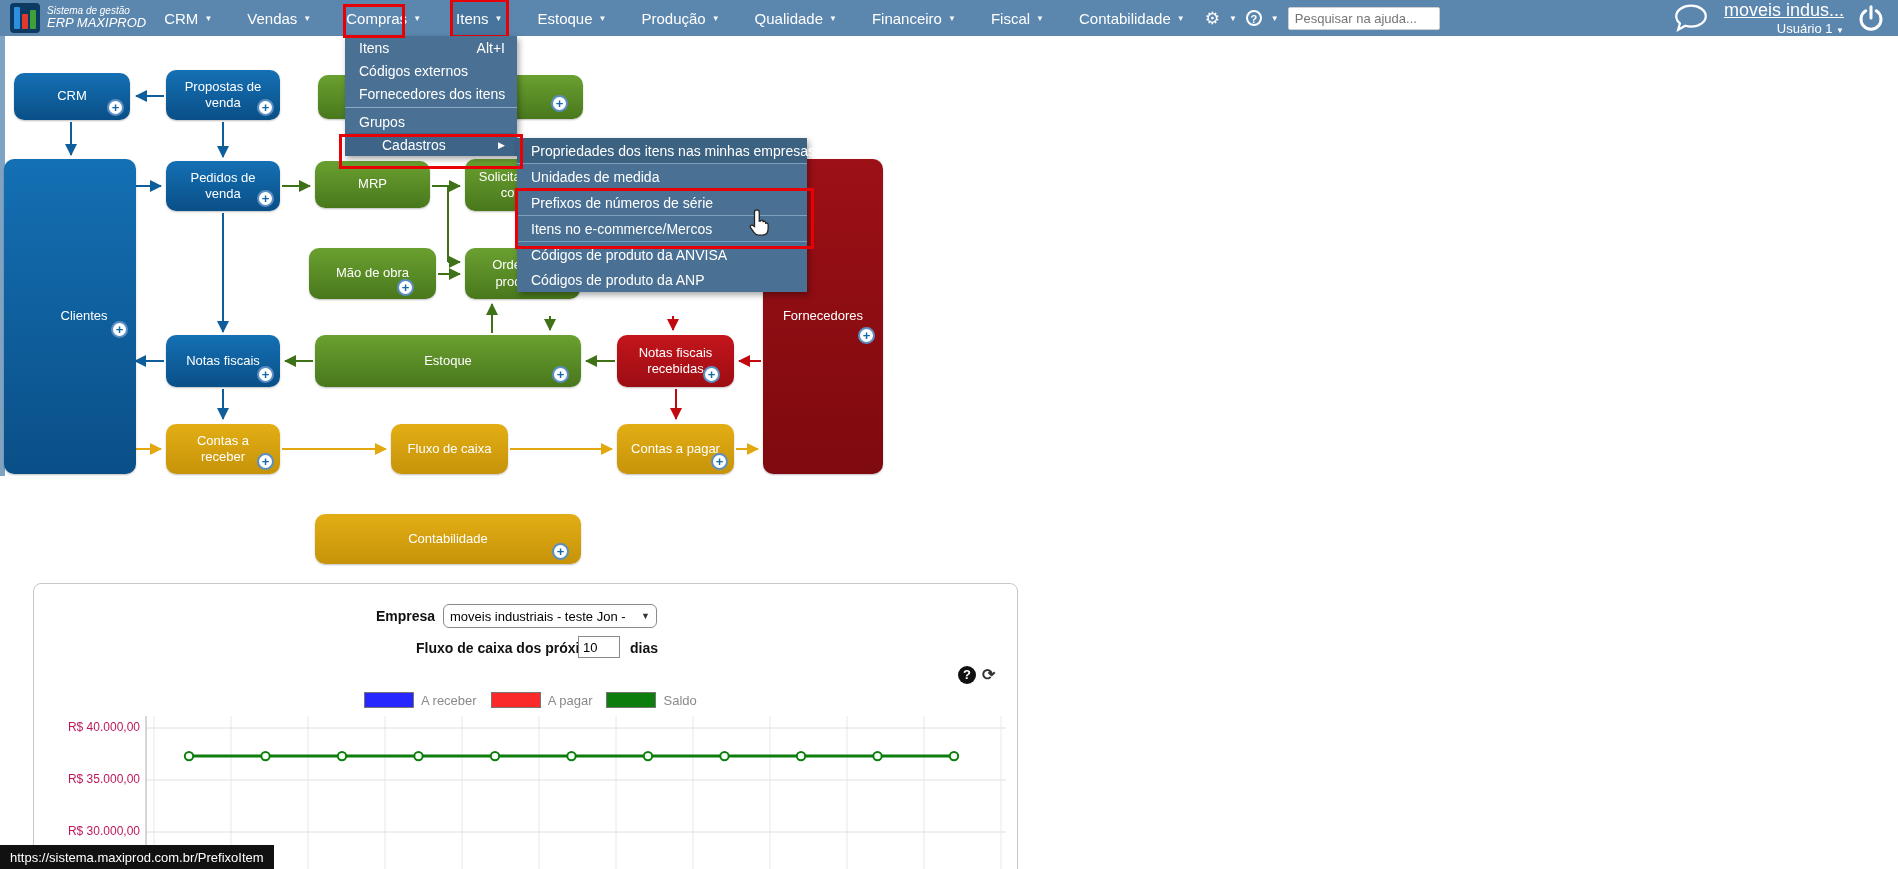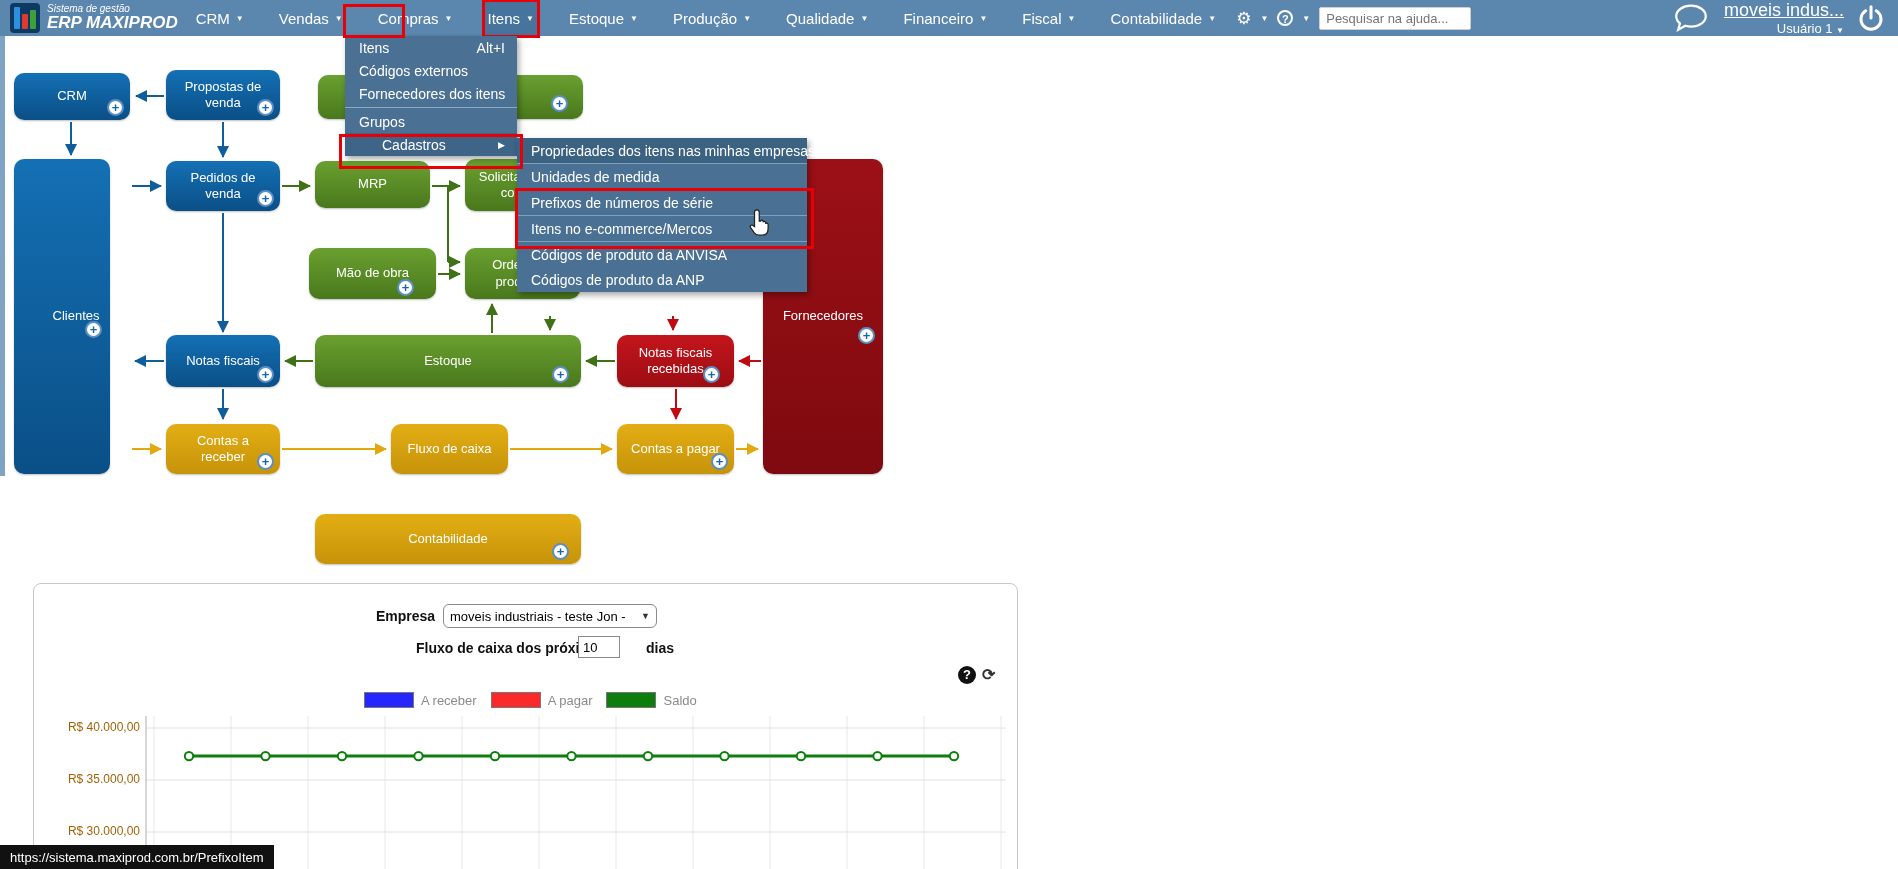--- a/index.html
+++ b/index.html
@@ -9,21 +9,21 @@
   
   #navbar{position:absolute;left:0;top:0;width:1898px;height:36px;background:#5b86ae;
           display:flex;align-items:center;color:#fff;box-sizing:border-box;padding:0 12px 0 10px;z-index:5;}
   .logo{width:30px;height:30px;background:#0d3a63;border-radius:4px;position:relative;flex:0 0 auto;}
   .logo i{position:absolute;bottom:4px;width:6px;border-radius:1px;}
   .logo .b1{left:4px;height:22px;background:#2d8fe0;}
   .logo .b2{left:12px;height:15px;background:#e03a2f;}
   .logo .b3{left:20px;height:19px;background:#3fa03a;}
   .brand{margin:0 14px 0 7px;line-height:1.05;flex:0 0 auto;}
   .brand .tag{font-size:10px;font-style:italic;}
-  .brand .nm{font-size:17px;font-weight:bold;font-style:italic;}
+  .brand .nm{font-size:13px;font-weight:normal;font-style:italic;}
   .navitems{display:flex;align-items:center;gap:27px;font-size:15px;}
   .navitem{display:flex;align-items:center;gap:6px;cursor:pointer;white-space:nowrap;padding:9px 4px;}
   .navitem .caret{font-size:8px;opacity:.95;}
   .navitem.active{background:#46749c;outline:3px solid #e80007;outline-offset:-1px;}
   .navtools{display:flex;align-items:center;gap:9px;margin-left:16px;}
   .gear{font-size:17px;}
   .helpbadge{width:16px;height:16px;border:2px solid #fff;border-radius:50%;font-size:11px;
              font-weight:bold;text-align:center;line-height:15px;box-sizing:border-box;}
   .tinycaret{font-size:8px;}
   #searchbox{width:138px;height:21px;border:1px solid #cfcfcf;border-radius:2px;font-size:13px;
@@ -74,21 +74,21 @@
                  box-sizing:border-box;cursor:pointer;background:#fff;}
   #empresaSelect .chev{margin-left:auto;font-size:9px;color:#333;}
   #diasInput{position:absolute;left:544px;top:52px;width:42px;height:22px;border:1px solid #8a8a8a;
              font-size:13px;padding:0 4px;box-sizing:border-box;font-family:"Liberation Sans",sans-serif;}
   #chartHelp{position:absolute;left:924px;top:82px;width:18px;height:18px;border-radius:50%;background:#111;
              color:#fff;font-size:13px;font-weight:bold;text-align:center;line-height:18px;cursor:pointer;}
   #chartRefresh{position:absolute;left:948px;top:81px;font-size:16px;font-weight:bold;color:#333;cursor:pointer;}
   #legend{position:absolute;left:330px;top:108px;display:flex;align-items:center;gap:14px;font-size:13px;color:#8a8a8a;}
   .sw{width:48px;height:14px;border:1px solid #777;display:inline-block;}
   .legitem{display:flex;align-items:center;gap:7px;}
-  .ytick{position:absolute;width:94px;text-align:right;font-size:12px;color:#a16207;}
+  .ytick{position:absolute;width:94px;text-align:right;font-size:12px;color:#be185d;}
   #chartsvg{position:absolute;left:0;top:0;}
 
   #statusbar{position:absolute;left:0;top:845px;height:24px;background:#111;color:#fff;font-size:13px;
              display:flex;align-items:center;padding:0 10px;z-index:14;}
   #cursor{position:absolute;left:747px;top:208px;z-index:13;pointer-events:none;}
 </style>
 </head>
 <body>
 
 <div id="app">
@@ -215,21 +215,21 @@
     <span>CRM</span>
     <span class="plus">+</span>
   </div>
   <div class="box blue" style="left:166px;top:70px;width:114px;height:50px;">
     <span>Propostas de venda</span>
     <span class="plus">+</span>
   </div>
   <div class="box green" style="left:318px;top:75px;width:265px;height:44px;">
     <span class="plus" style="right:15px;bottom:7px;">+</span>
   </div>
-  <div class="box blue" style="left:14px;top:159px;width:96px;height:315px;padding-left:36px;">
+  <div class="box blue" style="left:4px;top:159px;width:132px;height:315px;padding-left:36px;">
     <span>Clientes</span>
     <span class="plus" style="right:8px;bottom:auto;top:162px;">+</span>
   </div>
   <div class="box blue" style="left:166px;top:161px;width:114px;height:50px;">
     <span>Pedidos de venda</span>
     <span class="plus">+</span>
   </div>
   <div class="box green" style="left:315px;top:161px;width:115px;height:47px;">
     <span>MRP</span>
   </div>
@@ -330,21 +330,21 @@
   </svg>
 
   <div id="panel">
     <span class="plabel" style="left:342px;top:24px;">Empresa</span>
     <div id="empresaSelect">
       <span>moveis industriais - teste Jon - </span>
       <span class="chev">▼</span>
     </div>
     <span class="plabel" style="left:342px;top:56px;padding-left:40px;">Fluxo de caixa dos próximos</span>
     <input id="diasInput" value="10" style="">
-    <span class="plabel" style="left:612px;top:56px;">dias</span>
+    <span class="plabel" style="left:596px;top:56px;">dias</span>
 
     <div id="chartHelp">?</div>
     <div id="chartRefresh">⟳</div>
 
     <div id="legend">
       <span class="legitem">
         <span class="sw" style="background: rgb(38, 38, 255);"></span>
         <span>A receber</span>
       </span>
       <span class="legitem">

